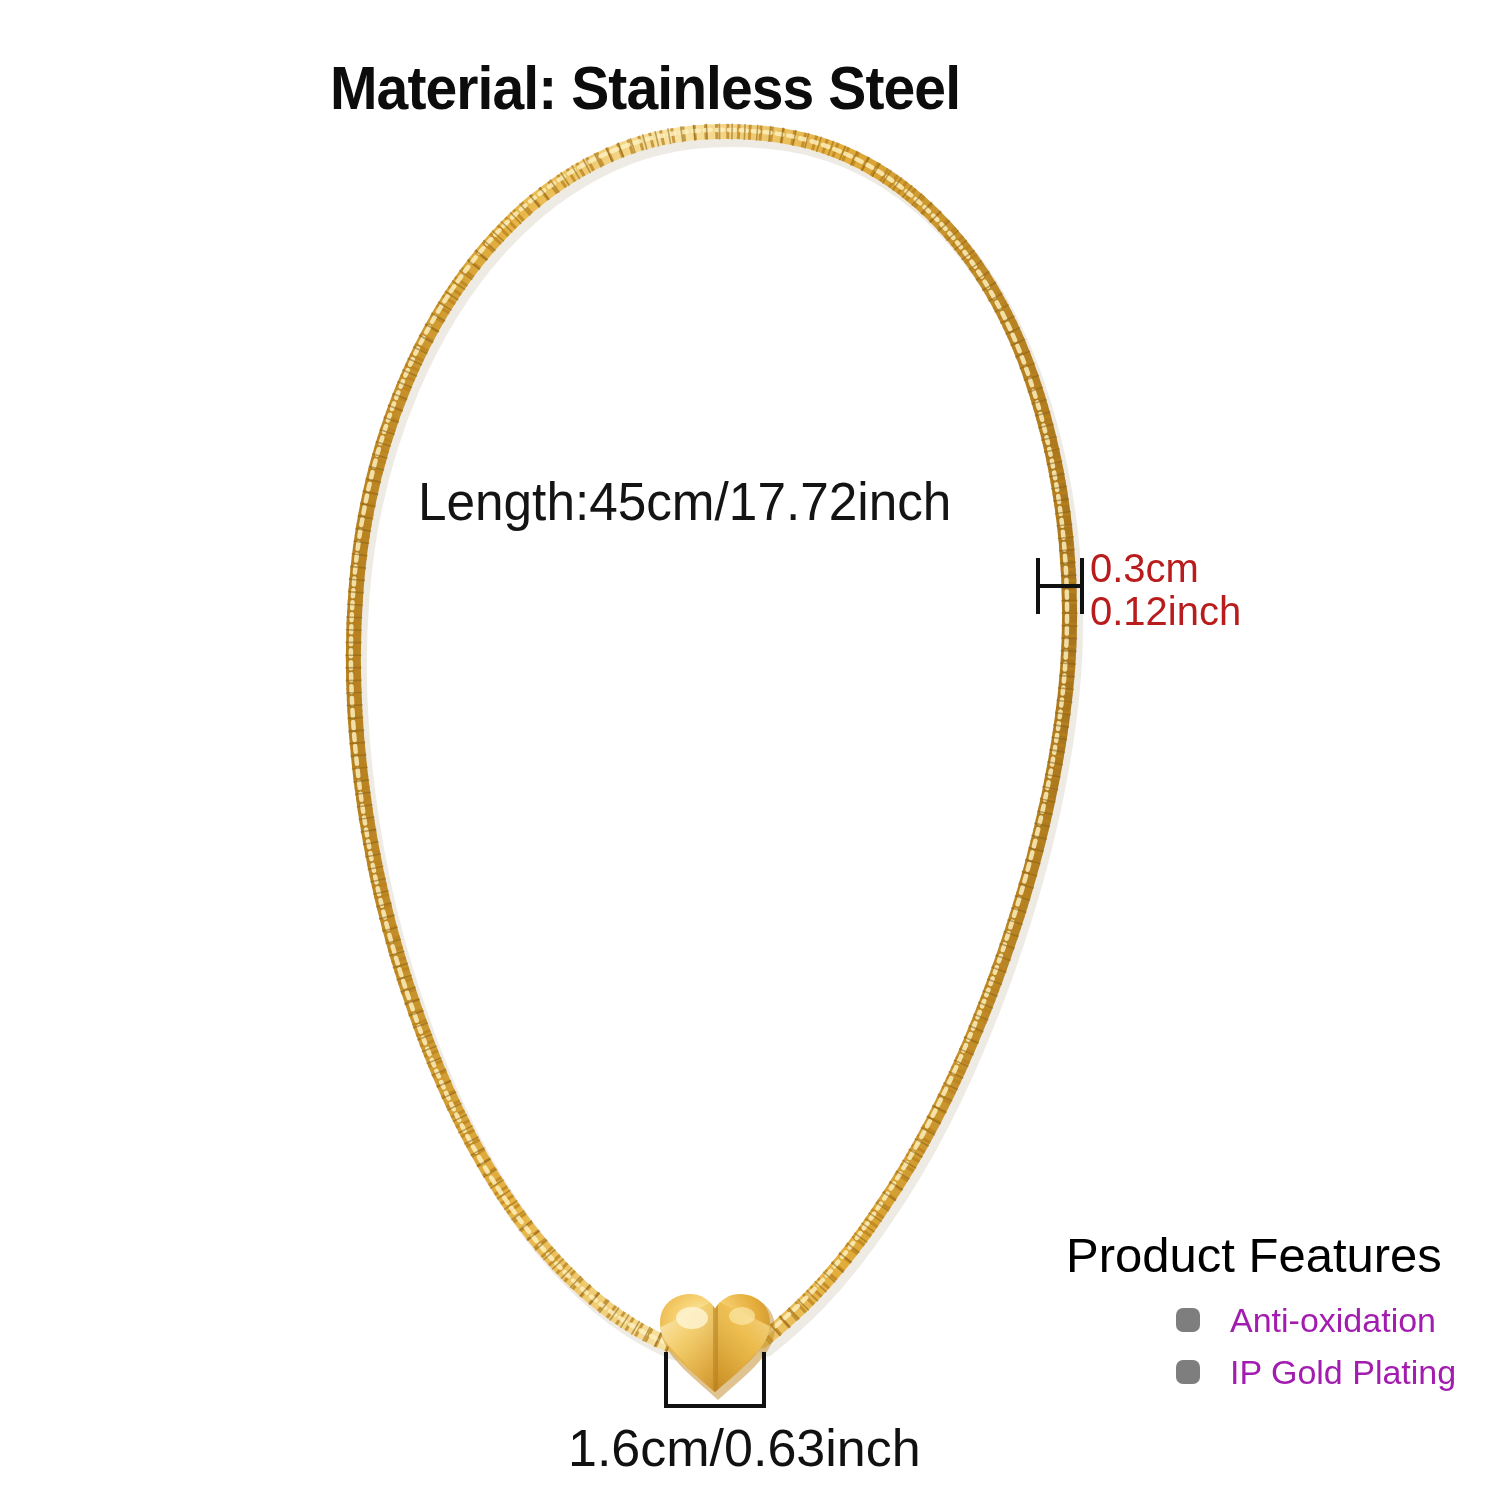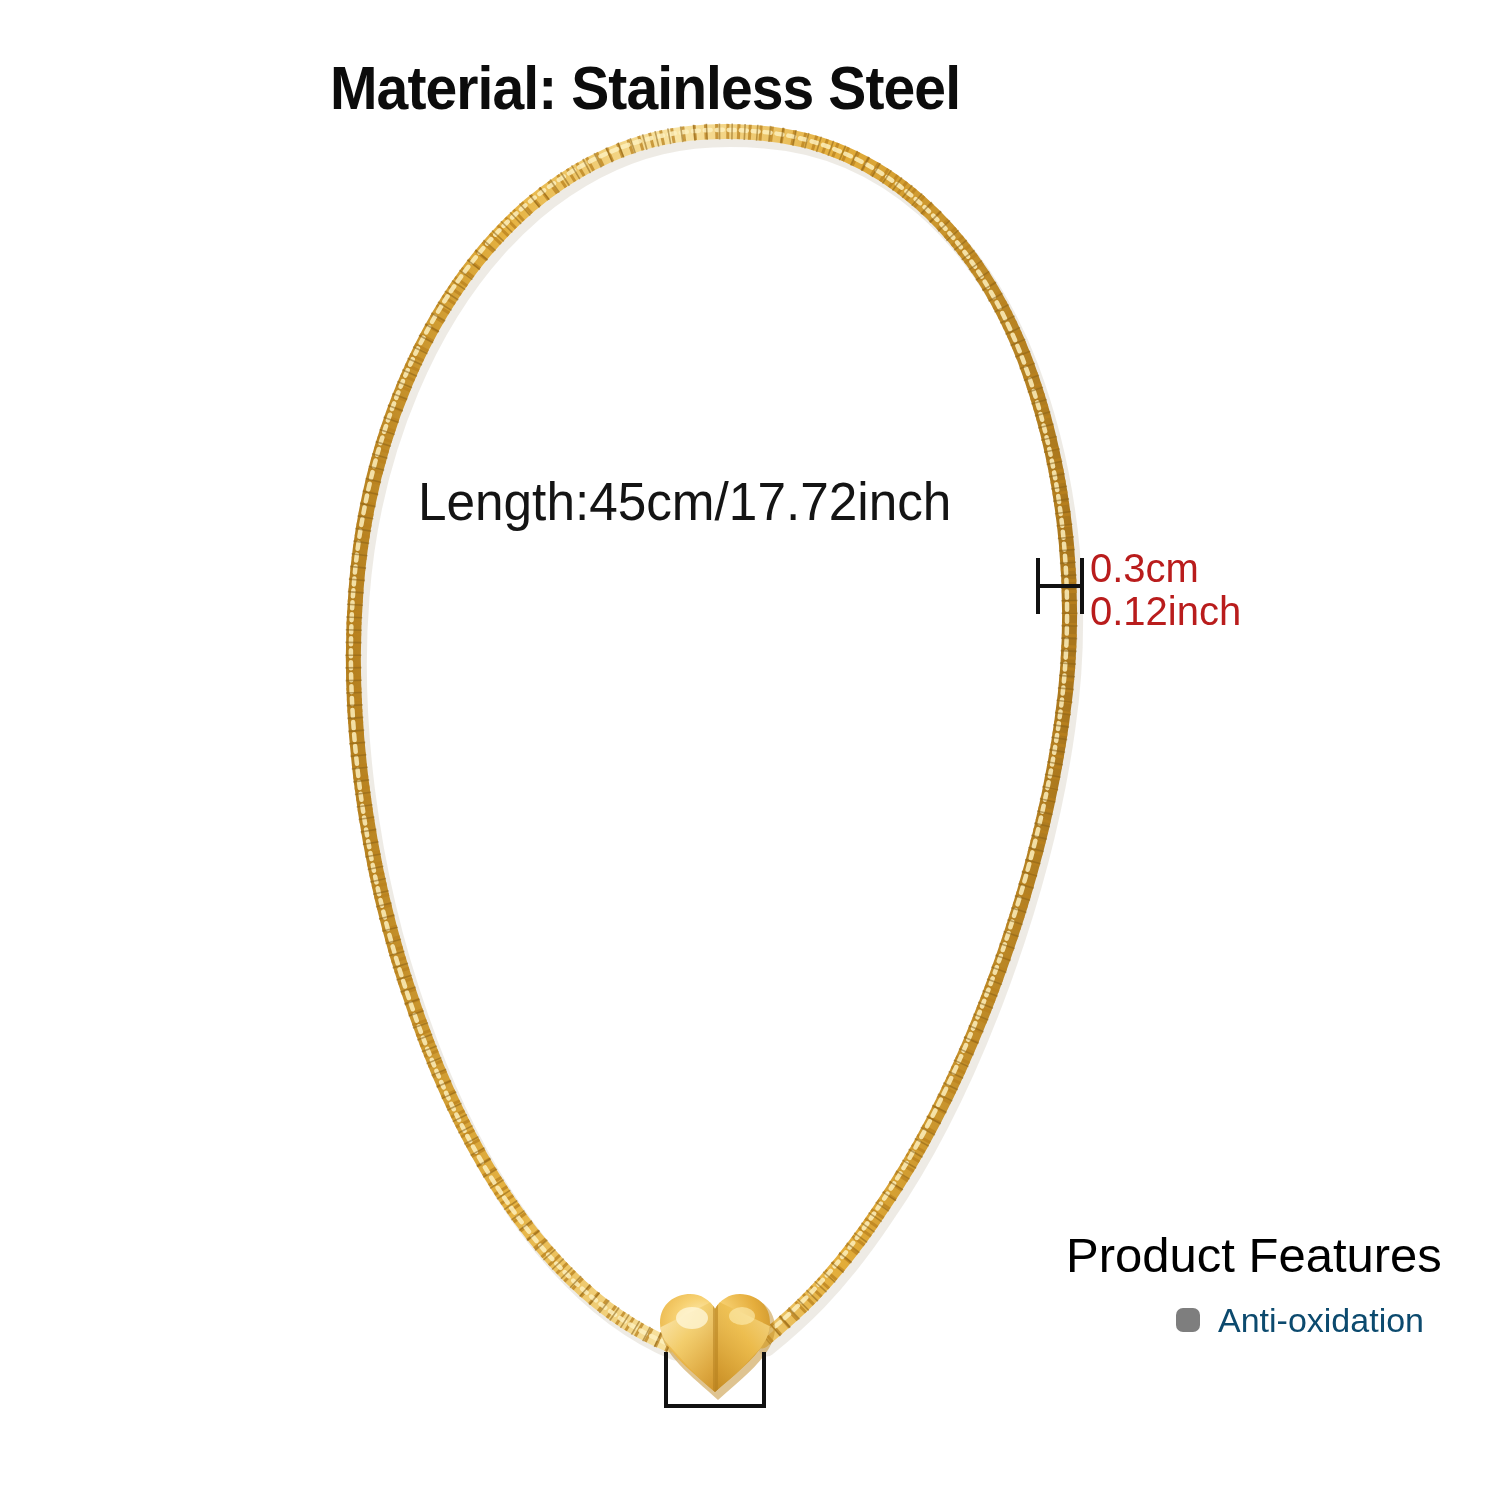--- a/index.html
+++ b/index.html
@@ -150,22 +150,23 @@
   #features-list .bullet {
     width: 24px;
     height: 24px;
     border-radius: 7px;
     background: #7e7e7e;
     flex: 0 0 auto;
     margin-right: 18px;
   }
   #features-list .ftext {
     font-size: 34px;
-    color: #0c4a6e;
-    white-space: nowrap;
+    color: #a21caf;
+    white-space: nowrap;
+    margin-left: 12px;
   }
 </style>
 </head>
 <body>
 
 <div id="page">
 
   <div id="title">Material: Stainless Steel</div>
 
   <svg id="necklace-svg" viewBox="0 0 1500 1500">
@@ -273,24 +274,29 @@
   <div id="width-text">
     <div>0.3cm</div>
     <div>0.12inch</div>
   </div>
 
   <div id="heart-caliper">
     <div class="bar-left"></div>
     <div class="bar-right"></div>
     <div class="span"></div>
   </div>
+  <div id="heart-text">1.6cm/0.63inch</div>
 
   <div id="features">
     <div id="features-heading">Product Features</div>
     <ul id="features-list">
       <li>
         <span class="bullet"></span>
         <span class="ftext">Anti-oxidation</span>
       </li>
+      <li>
+        <span class="bullet"></span>
+        <span class="ftext">IP Gold Plating</span>
+      </li>
     </ul>
   </div>
 
 </div>
 
 </body></html>

